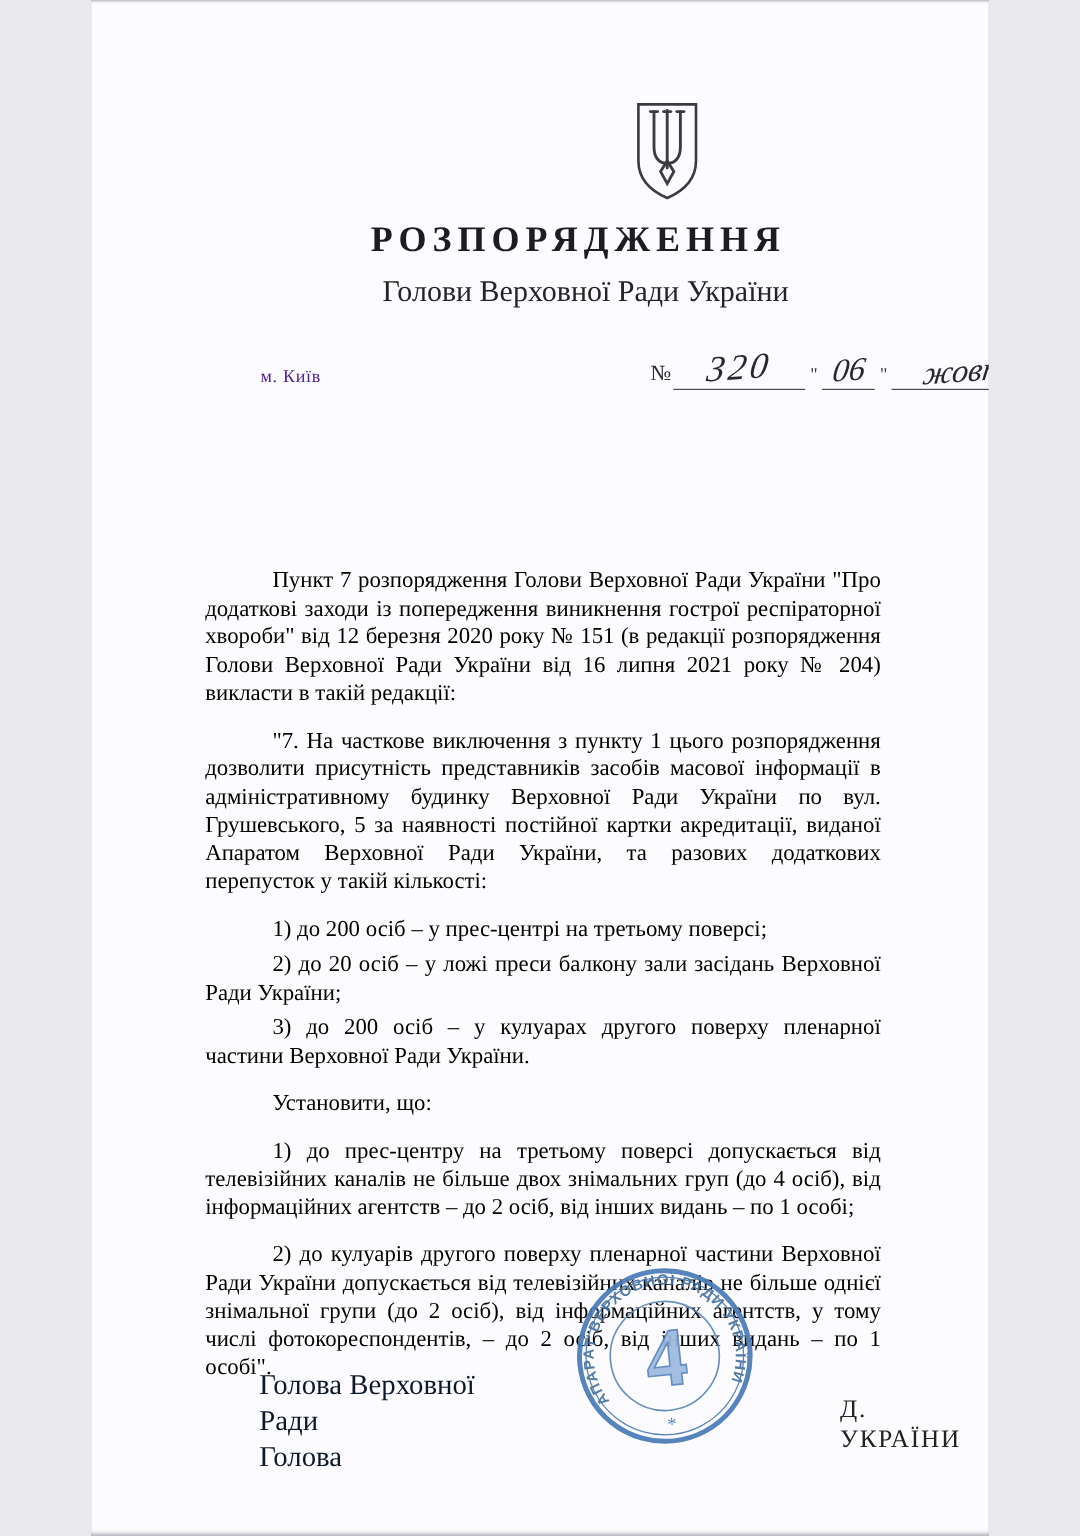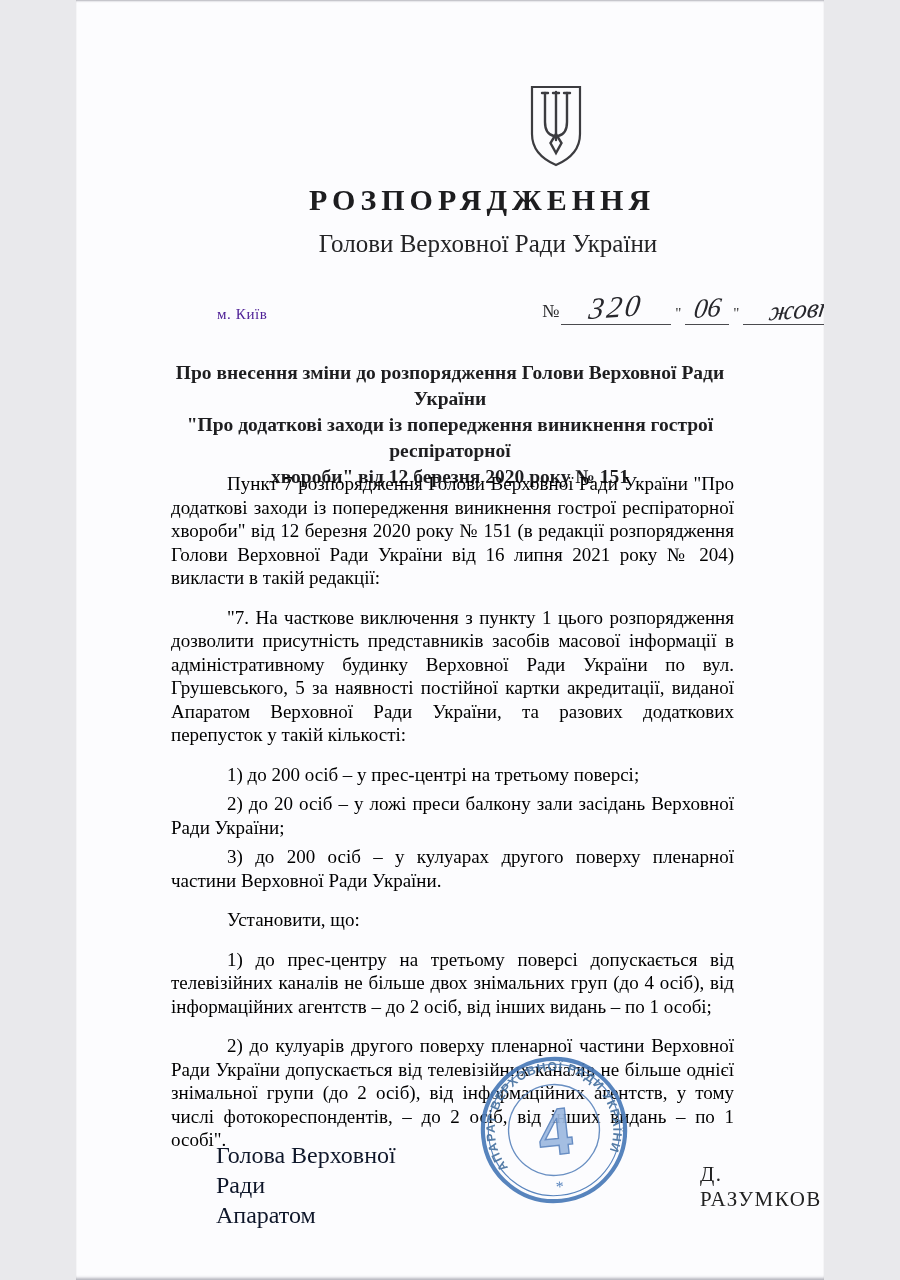--- a/index.html
+++ b/index.html
@@ -89,42 +89,37 @@
     <span class="slot w1"><span class="hw big">320</span></span>
     <span class="q">"</span>
     <span class="slot w2"><span class="hw med">06</span></span>
     <span class="q">"</span>
     <span class="slot w3"><span class="hw med">жовтня</span></span>
     <span class="yr">202</span>
     <span class="hw yr-hw">1</span>
     <span class="yr">р.</span>
   </div>
 
-  <div class="subject">
-    <div>Про внесення зміни до розпорядження Голови Верховної Ради України</div>
-    <div>"Про додаткові заходи із попередження виникнення гострої респіраторної</div>
-    <div>хвороби" від 12 березня 2020 року № 151</div>
-  </div>
 
   <div class="bodytext">
     <p>Пункт 7 розпорядження Голови Верховної Ради України "Про додаткові заходи із попередження виникнення гострої респіраторної хвороби" від 12 березня 2020 року № 151 (в редакції розпорядження Голови Верховної Ради України від 16 липня 2021 року № 204) викласти в такій редакції:</p>
     <p>"7. На часткове виключення з пункту 1 цього розпорядження дозволити присутність представників засобів масової інформації в адміністративному будинку Верховної Ради України по вул. Грушевського, 5 за наявності постійної картки акредитації, виданої Апаратом Верховної Ради України, та разових додаткових перепусток у такій кількості:</p>
     <p class="item">1) до 200 осіб – у прес-центрі на третьому поверсі;</p>
     <p class="item">2) до 20 осіб – у ложі преси балкону зали засідань Верховної Ради України;</p>
     <p class="item-last">3) до 200 осіб – у кулуарах другого поверху пленарної частини Верховної Ради України.</p>
     <p>Установити, що:</p>
     <p>1) до прес-центру на третьому поверсі допускається від телевізійних каналів не більше двох знімальних груп (до 4 осіб), від інформаційних агентств – до 2 осіб, від інших видань – по 1 особі;</p>
     <p>2) до кулуарів другого поверху пленарної частини Верховної Ради України допускається від телевізійних каналів не більше однієї знімальної групи (до 2 осіб), від інформаційних агентств, у тому числі фотокореспондентів, – до 2 осіб, від інших видань – по 1 особі".</p>
   </div>
 
   <div class="sig-title">
     <div>Голова Верховної Ради</div>
-    <div>Апаратом</div>
+    <div>Голова</div>
   </div>
-  <div class="sig-name">Д. РАЗУМКОВ</div>
+  <div class="sig-name">Д. УКРАЇНИ</div>
 
   <svg class="stamp" width="158" height="158" viewBox="-80 -80 160 160">
     <circle r="72" fill="none" stroke="#4a7ab8" stroke-width="4.2"></circle>
     <circle r="66.5" fill="none" stroke="#4a7ab8" stroke-width="1.1"></circle>
     <circle r="46" fill="none" stroke="#5d86bd" stroke-width="1.4"></circle>
     <path id="stamp-arc" d="M -50 33 A 60 60 0 1 1 50 33" fill="none"></path>
     <text font-size="12.5" font-weight="bold" fill="#46719f" letter-spacing="1" font-family="Liberation Sans, sans-serif">
       <textPath href="#stamp-arc" startOffset="0" textLength="252" lengthAdjust="spacingAndGlyphs">АПАРАТ ВЕРХОВНОЇ РАДИ УКРАЇНИ</textPath>
     </text>
     <text x="1" y="25" text-anchor="middle" font-size="70" font-weight="bold" fill="#9db9e0" stroke="#5b84be" stroke-width="1.4" font-family="Liberation Serif, serif">4</text>

